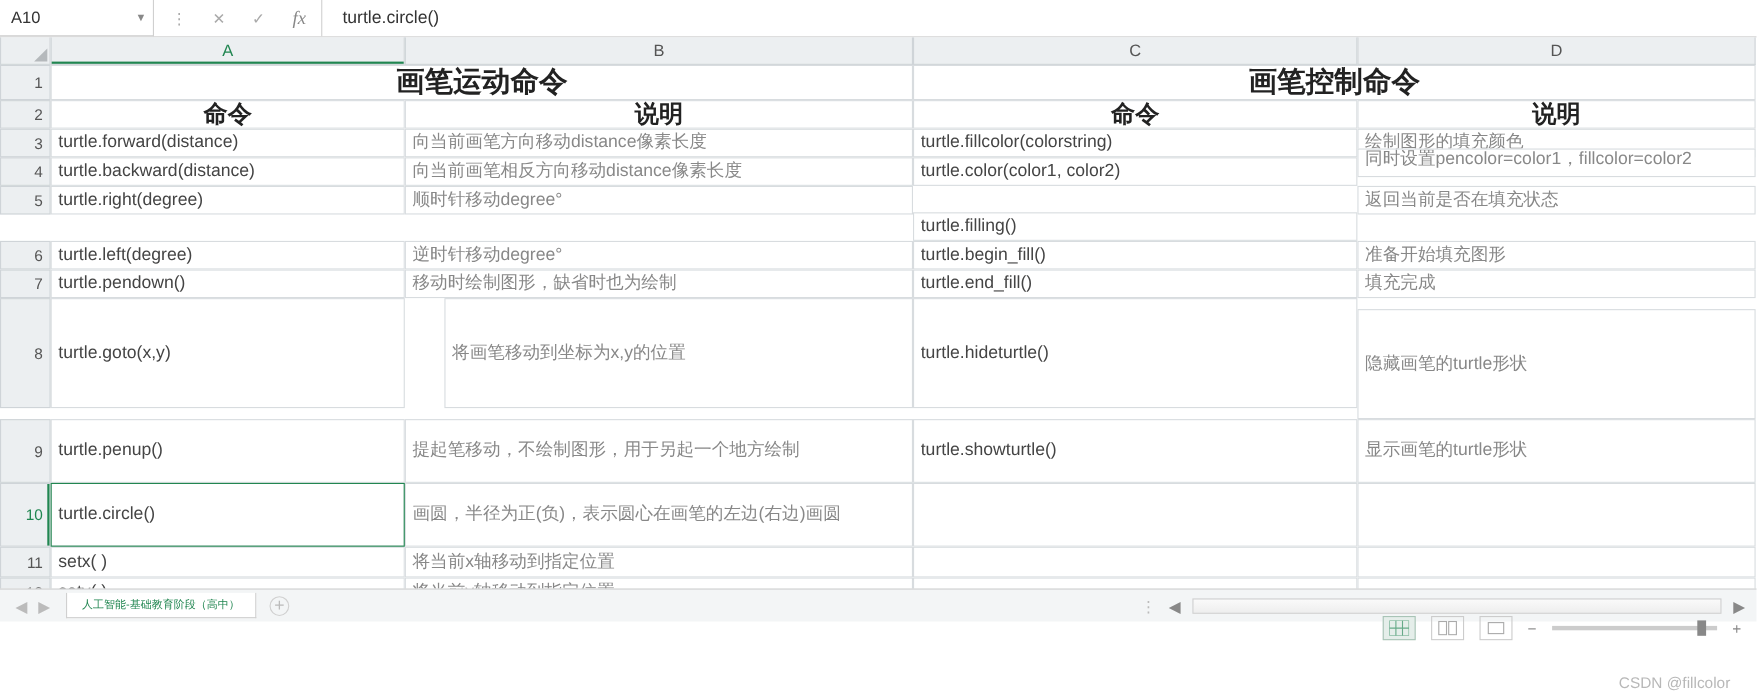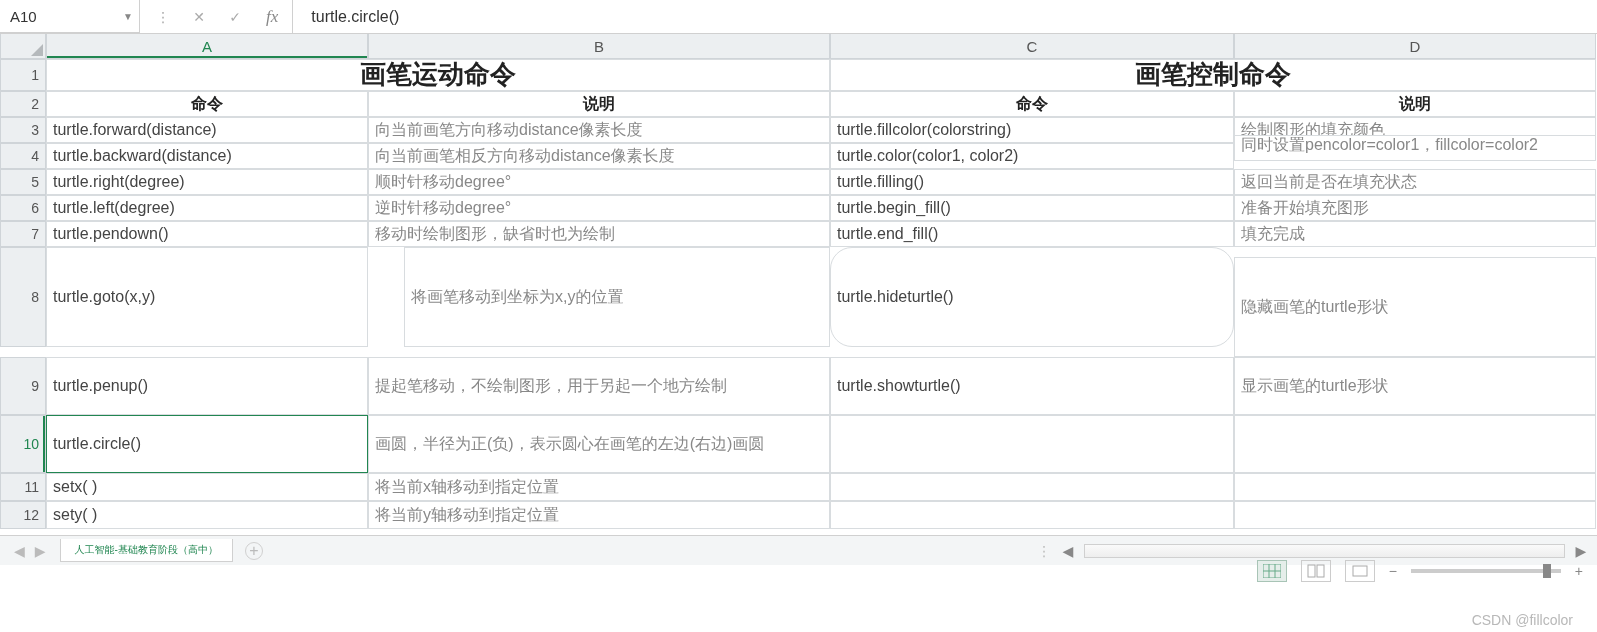--- a/index.html
+++ b/index.html
@@ -100,21 +100,21 @@
     line-height: 1.35;
   }
   .merged-title {
     font-size: 26px;
     font-weight: bold;
     color: #222;
     justify-content: center;
     background: #fff;
   }
   .sub-header {
-    font-size: 16px;
+    font-size: 22px;
     font-weight: bold;
     color: #222;
     justify-content: center;
   }
   .desc { color: #888; }
   .selected-cell { outline: 1px solid #218651; outline-offset: -1px; position: relative; z-index: 2; }
   .selected-row-header, .selected-col-header { color: #218651; }
   .selected-col-header::after {
     content: ""; position: absolute; left: 0; right: 0; bottom: 0; height: 2px; background: #218651;
   }
@@ -226,36 +226,36 @@
     <div class="cell" style="height: 26px;">turtle.fillcolor(colorstring)</div>
     <div class="cell desc" style="height: 26px;">绘制图形的填充颜色</div>
     <div class="row-header" style="height: 26px;">4</div>
     <div class="cell" style="height: 26px;">turtle.backward(distance)</div>
     <div class="cell desc" style="height: 26px;">向当前画笔相反方向移动distance像素长度</div>
     <div class="cell" style="height: 26px;">turtle.color(color1, color2)</div>
     <div class="cell desc" style="height: 26px; overflow: hidden; line-height: 1.1; align-items: flex-start; padding-top: 0px; transform: translateY(-8px);">同时设置pencolor=color1，fillcolor=color2</div>
     <div class="row-header" style="height: 26px;">5</div>
     <div class="cell" style="height: 26px;">turtle.right(degree)</div>
     <div class="cell desc" style="height: 26px;">顺时针移动degree°</div>
-    <div class="cell" style="height: 26px;">turtle.filling()</div>
+    <div class="cell" style="height: 26px; margin-top: 24px;">turtle.filling()</div>
     <div class="cell desc" style="height: 26px;">返回当前是否在填充状态</div>
     <div class="row-header" style="height: 26px;">6</div>
     <div class="cell" style="height: 26px;">turtle.left(degree)</div>
     <div class="cell desc" style="height: 26px;">逆时针移动degree°</div>
     <div class="cell" style="height: 26px;">turtle.begin_fill()</div>
     <div class="cell desc" style="height: 26px;">准备开始填充图形</div>
     <div class="row-header" style="height: 26px;">7</div>
     <div class="cell" style="height: 26px;">turtle.pendown()</div>
     <div class="cell desc" style="height: 26px;">移动时绘制图形，缺省时也为绘制</div>
     <div class="cell" style="height: 26px;">turtle.end_fill()</div>
     <div class="cell desc" style="height: 26px;">填充完成</div>
     <div class="row-header" style="height: 100px;">8</div>
     <div class="cell" style="height: 100px;">turtle.goto(x,y)</div>
     <div class="cell desc" style="height: 100px; margin-left: 36px;">将画笔移动到坐标为x,y的位置</div>
-    <div class="cell" style="height: 100px; border-radius: 22px;">turtle.hideturtle()</div>
+    <div class="cell" style="height: 100px;">turtle.hideturtle()</div>
     <div class="cell desc" style="height: 100px; margin-top: 10px;">隐藏画笔的turtle形状</div>
     <div class="row-header" style="height: 58px;">9</div>
     <div class="cell" style="height: 58px;">turtle.penup()</div>
     <div class="cell desc" style="height: 58px;">提起笔移动，不绘制图形，用于另起一个地方绘制</div>
     <div class="cell" style="height: 58px;">turtle.showturtle()</div>
     <div class="cell desc" style="height: 58px;">显示画笔的turtle形状</div>
     <div class="row-header selected-row-header" style="height: 58px;">10</div>
     <div class="cell selected-cell" style="height: 58px;">turtle.circle()</div>
     <div class="cell desc" style="height: 58px;">画圆，半径为正(负)，表示圆心在画笔的左边(右边)画圆</div>
     <div class="cell" style="height: 58px;"></div>

